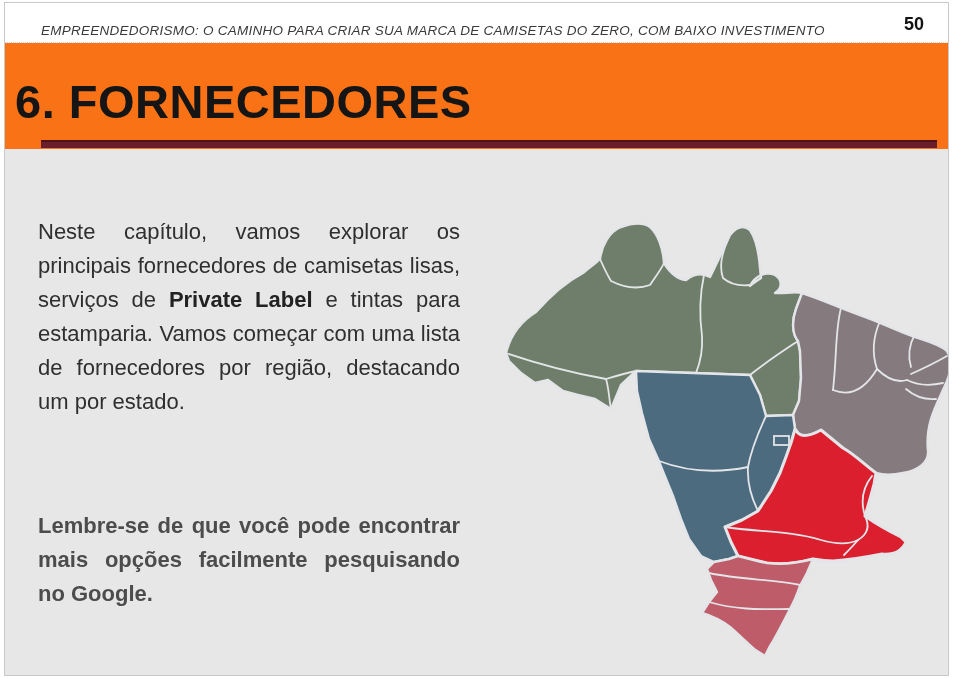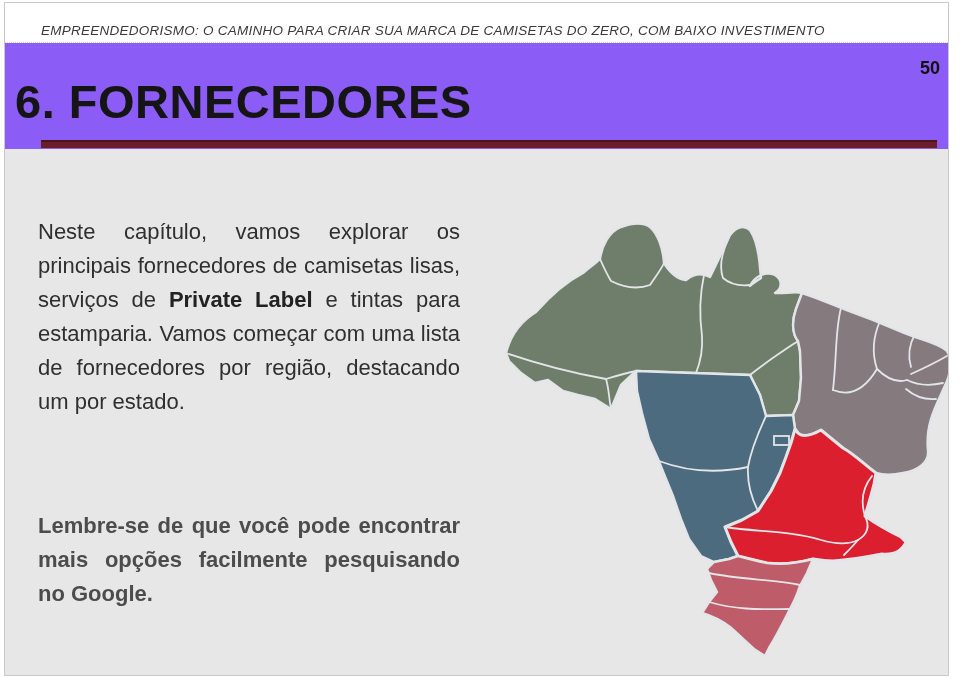--- a/index.html
+++ b/index.html
@@ -1,33 +1,33 @@
 <!DOCTYPE html>
 <html><head>
 <meta charset="utf-8">
 <style>
   html,body{margin:0;padding:0;background:#ffffff;width:960px;height:679px;overflow:hidden;}
   *{box-sizing:border-box;}
   body{font-family:"Liberation Sans","DejaVu Sans",sans-serif;}
 
   .page{
     position:absolute;left:4px;top:2px;width:945px;height:674px;
-    border:1px solid #c6cacd;background:#8b5cf6;overflow:hidden;
+    border:1px solid #c6cacd;background:#f97316;overflow:hidden;
   }
   .page-header{
     position:absolute;left:0;top:0;width:100%;height:40px;
     border-bottom:1px dotted #d2d2d2;background:#ffffff;
   }
   .running-title{
     position:absolute;left:36px;top:20px;
     font-size:13.5px;font-style:italic;color:#3a3a3a;letter-spacing:.25px;white-space:nowrap;
   }
   .page-number{
-    position:absolute;right:8px;top:11px;
-    font-size:18px;font-weight:bold;color:#121212;margin-top:44px;
+    position:absolute;right:24px;top:11px;
+    font-size:18px;font-weight:bold;color:#121212;
   }
   .chapter-title{
     position:absolute;left:10px;top:71px;
     font-size:47px;font-weight:bold;color:#151515;letter-spacing:.5px;white-space:nowrap;text-align:center;
   }
   .title-underline{
     position:absolute;left:36px;top:137px;width:896px;height:8px;
     background:#6b1d2a;border-top:2px solid #50121d;
   }
   .content-area{

